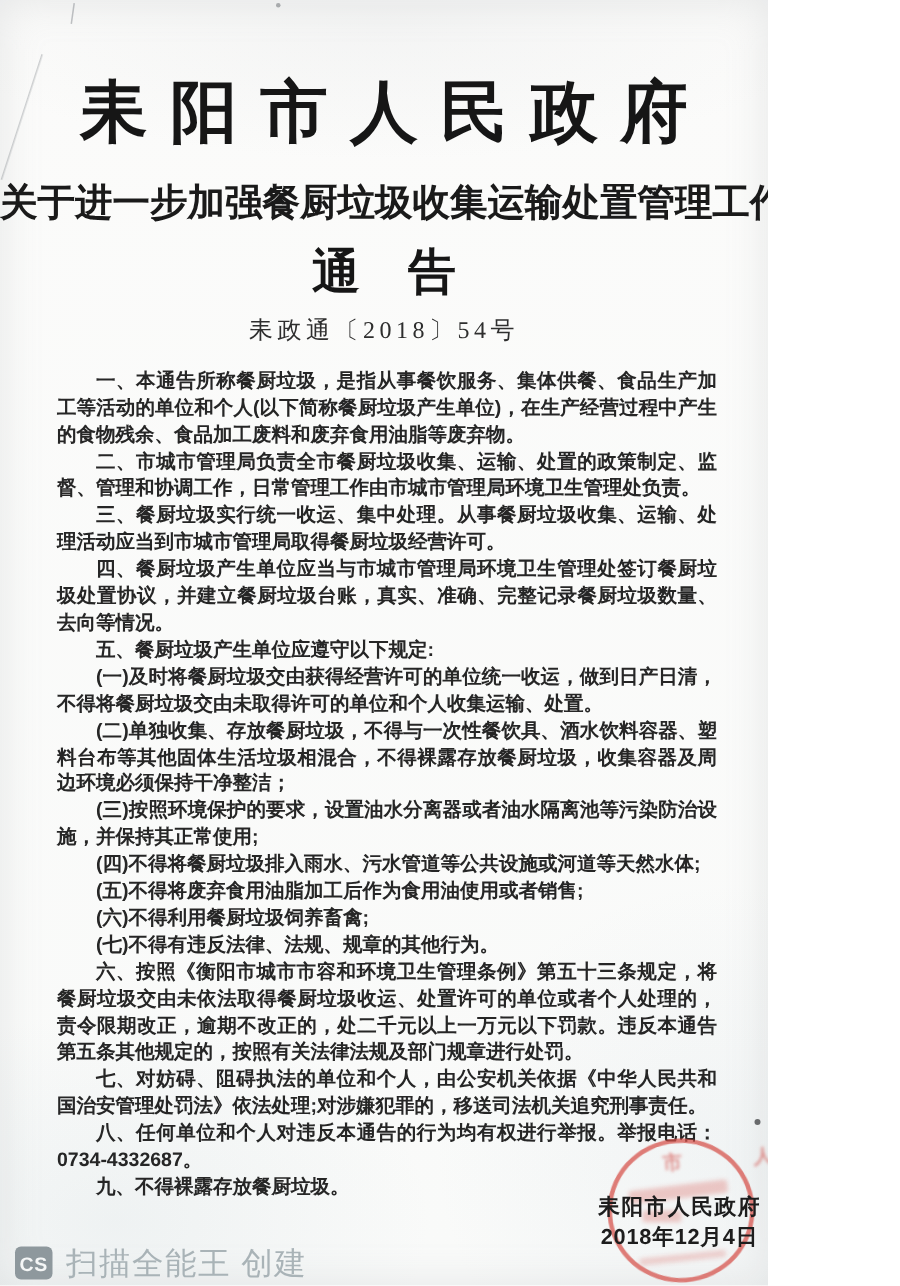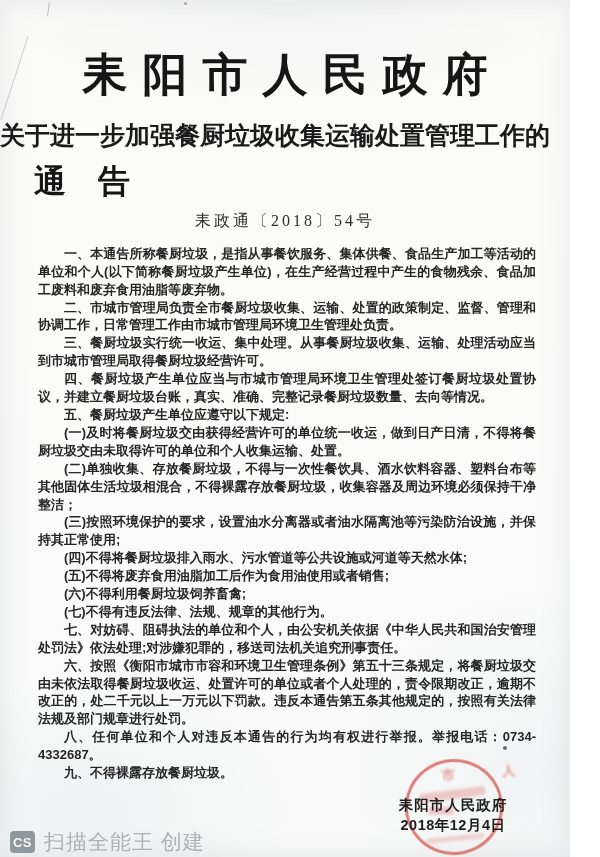--- a/index.html
+++ b/index.html
@@ -4,21 +4,21 @@
 <style>
   html, body { margin: 0; padding: 0; }
   body {
     width: 600px; height: 857px;
     font-family: "Liberation Sans", "DejaVu Sans", sans-serif;
     background: #ffffff;
     overflow: hidden;
   }
   .page {
     position: relative;
-    width: 570px; height: 857px;
+    width: 512px; height: 857px;
     background:
       radial-gradient(ellipse 300px 200px at 15% 95%, rgba(190,205,212,0.18), rgba(190,205,212,0) 70%),
       radial-gradient(ellipse 280px 260px at 95% 90%, rgba(190,205,215,0.14), rgba(190,205,215,0) 70%),
       radial-gradient(ellipse 400px 120px at 50% 2%, rgba(180,185,190,0.10), rgba(180,185,190,0) 75%),
       linear-gradient(#fbfbfa, #f9faf9);
     box-shadow: inset 0 0 28px rgba(160,165,168,0.22);
     overflow: hidden;
   }
 
   
@@ -59,26 +59,25 @@
   }
   .notice-subtitle {
     margin: 17px 0 0 0;
     font-size: 25px; line-height: 1.3;
     font-weight: 900;
     color: #1a1a1a;
     white-space: nowrap;
   }
   .notice-label {
     margin: 11px 0 0 0;
-    text-align: left;
+    text-align: center;
     font-family: "Liberation Serif", "DejaVu Serif", serif;
     font-size: 32px; line-height: 1.2;
     font-weight: 900;
     color: #161616;
-    padding-left: 34px;
   }
   .doc-number {
     margin: 10px 0 0 0;
     text-align: center;
     font-family: "Liberation Serif", "DejaVu Serif", serif;
     font-size: 16px; line-height: 1.2;
     font-weight: 500;
     letter-spacing: 3px;
     color: #2e2e2e;
   }
@@ -179,22 +178,22 @@
       <p class="para">三、餐厨垃圾实行统一收运、集中处理。从事餐厨垃圾收集、运输、处理活动应当到市城市管理局取得餐厨垃圾经营许可。</p>
       <p class="para">四、餐厨垃圾产生单位应当与市城市管理局环境卫生管理处签订餐厨垃圾处置协议，并建立餐厨垃圾台账，真实、准确、完整记录餐厨垃圾数量、去向等情况。</p>
       <p class="para">五、餐厨垃圾产生单位应遵守以下规定:</p>
       <p class="para">(一)及时将餐厨垃圾交由获得经营许可的单位统一收运，做到日产日清，不得将餐厨垃圾交由未取得许可的单位和个人收集运输、处置。</p>
       <p class="para">(二)单独收集、存放餐厨垃圾，不得与一次性餐饮具、酒水饮料容器、塑料台布等其他固体生活垃圾相混合，不得裸露存放餐厨垃圾，收集容器及周边环境必须保持干净整洁；</p>
       <p class="para">(三)按照环境保护的要求，设置油水分离器或者油水隔离池等污染防治设施，并保持其正常使用;</p>
       <p class="para">(四)不得将餐厨垃圾排入雨水、污水管道等公共设施或河道等天然水体;</p>
       <p class="para">(五)不得将废弃食用油脂加工后作为食用油使用或者销售;</p>
       <p class="para">(六)不得利用餐厨垃圾饲养畜禽;</p>
       <p class="para">(七)不得有违反法律、法规、规章的其他行为。</p>
+      <p class="para">六、按照《衡阳市城市市容和环境卫生管理条例》第五十三条规定，将餐厨垃圾交由未依法取得餐厨垃圾收运、处置许可的单位或者个人处理的，责令限期改正，逾期不改正的，处二千元以上一万元以下罚款。违反本通告第五条其他规定的，按照有关法律法规及部门规章进行处罚。</p>
       <p class="para">七、对妨碍、阻碍执法的单位和个人，由公安机关依据《中华人民共和国治安管理处罚法》依法处理;对涉嫌犯罪的，移送司法机关追究刑事责任。</p>
-      <p class="para">六、按照《衡阳市城市市容和环境卫生管理条例》第五十三条规定，将餐厨垃圾交由未依法取得餐厨垃圾收运、处置许可的单位或者个人处理的，责令限期改正，逾期不改正的，处二千元以上一万元以下罚款。违反本通告第五条其他规定的，按照有关法律法规及部门规章进行处罚。</p>
       <p class="para">八、任何单位和个人对违反本通告的行为均有权进行举报。举报电话：0734-4332687。</p>
       <p class="para">九、不得裸露存放餐厨垃圾。</p>
     </div>
 
   <div class="seal">
     <div class="seal-ring-text">市 人</div>
     <div class="seal-noise-a"></div>
     <div class="seal-noise-b"></div>
     <div class="seal-noise-c"></div>
   </div>

